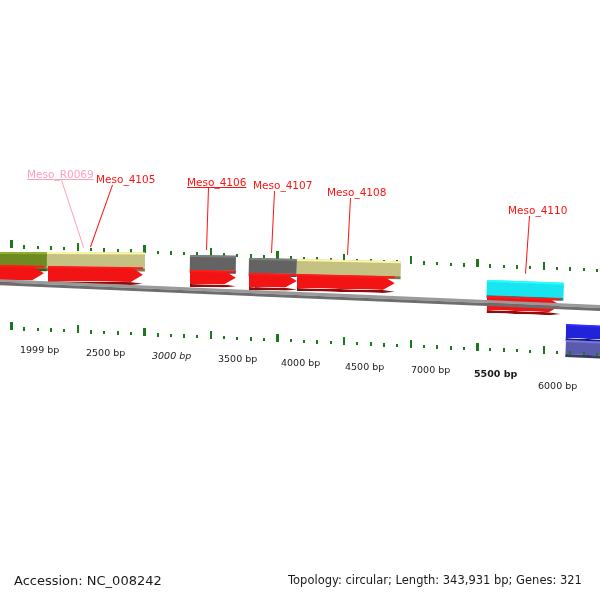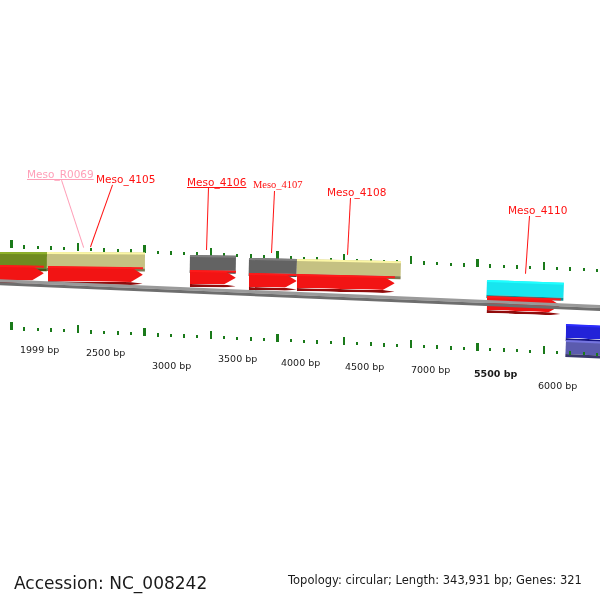--- a/index.html
+++ b/index.html
@@ -12,21 +12,21 @@
 
   
   .title{
     position:absolute;left:0;top:9px;width:600px;text-align:center;
     font-style:italic;font-size:13px;color:#1a1a1a;letter-spacing:.2px;
     font-family:"DejaVu Sans","Liberation Sans",sans-serif;
   }
 
   
   .footer-left{
-    position:absolute;left:14px;top:573px;font-size:17px;color:#1a1a1a;
+    position:absolute;left:14px;top:573px;font-size:13px;color:#1a1a1a;
   }
   .footer-right{
     position:absolute;left:288px;top:573px;font-size:11.5px;color:#1a1a1a;
     white-space:nowrap;
   }
 
   
   .glabel{
     position:absolute;font-size:10.5px;white-space:nowrap;
     font-family:"DejaVu Sans","Liberation Sans",sans-serif;
@@ -241,28 +241,28 @@
       <div class="leader" style="left: 113px; top: 185px; width: 65.7875px; border-top-color: rgb(255, 18, 18); transform: rotate(109.537deg);"></div>
       <div class="leader" style="left: 209px; top: 188px; width: 62.0322px; border-top-color: rgb(255, 18, 18); transform: rotate(91.8476deg);"></div>
       <div class="leader" style="left: 275px; top: 191px; width: 62.0725px; border-top-color: rgb(255, 18, 18); transform: rotate(92.7702deg);"></div>
       <div class="leader" style="left: 351px; top: 198px; width: 57.0789px; border-top-color: rgb(255, 18, 18); transform: rotate(93.0128deg);"></div>
       <div class="leader" style="left: 530px; top: 216px; width: 58.1378px; border-top-color: rgb(255, 18, 18); transform: rotate(93.9452deg);"></div>
     </div>
   <div id="labels-layer">
       <div class="glabel" style="left: 27px; top: 168px; color: rgb(255, 159, 184); text-decoration: underline;">Meso_R0069</div>
       <div class="glabel" style="left: 96px; top: 173px; color: rgb(255, 18, 18);">Meso_4105</div>
       <div class="glabel" style="left: 187px; top: 176px; color: rgb(255, 18, 18); text-decoration: underline;">Meso_4106</div>
-      <div class="glabel" style="left: 253px; top: 179px; color: rgb(255, 18, 18); font-family: Liberation Serif, serif;">Meso_4107</div>
+      <div class="glabel" style="left: 253px; top: 179px; color: rgb(255, 18, 18);">Meso_4107</div>
       <div class="glabel" style="left: 327px; top: 186px; color: rgb(255, 18, 18);">Meso_4108</div>
       <div class="glabel" style="left: 508px; top: 204px; color: rgb(255, 18, 18);">Meso_4110</div>
     </div>
   <div id="ruler-layer">
       <div class="bplab" style="left: 20px; top: 344px;">1999 bp</div>
       <div class="bplab" style="left: 86px; top: 347px;">2500 bp</div>
-      <div class="bplab" style="left: 152px; top: 360px;">3000 bp</div>
+      <div class="bplab" style="left: 152px; top: 350px; font-style: italic;">3000 bp</div>
       <div class="bplab" style="left: 218px; top: 353px;">3500 bp</div>
       <div class="bplab" style="left: 281px; top: 357px;">4000 bp</div>
       <div class="bplab" style="left: 345px; top: 361px;">4500 bp</div>
       <div class="bplab" style="left: 411px; top: 364px;">7000 bp</div>
       <div class="bplab" style="left: 474px; top: 368px; font-weight: bold;">5500 bp</div>
       <div class="bplab" style="left: 538px; top: 380px;">6000 bp</div>
     </div>
 
   <div class="footer-left">Accession: NC_008242</div>
   <div class="footer-right">Topology: circular; Length: 343,931 bp; Genes: 321</div>

